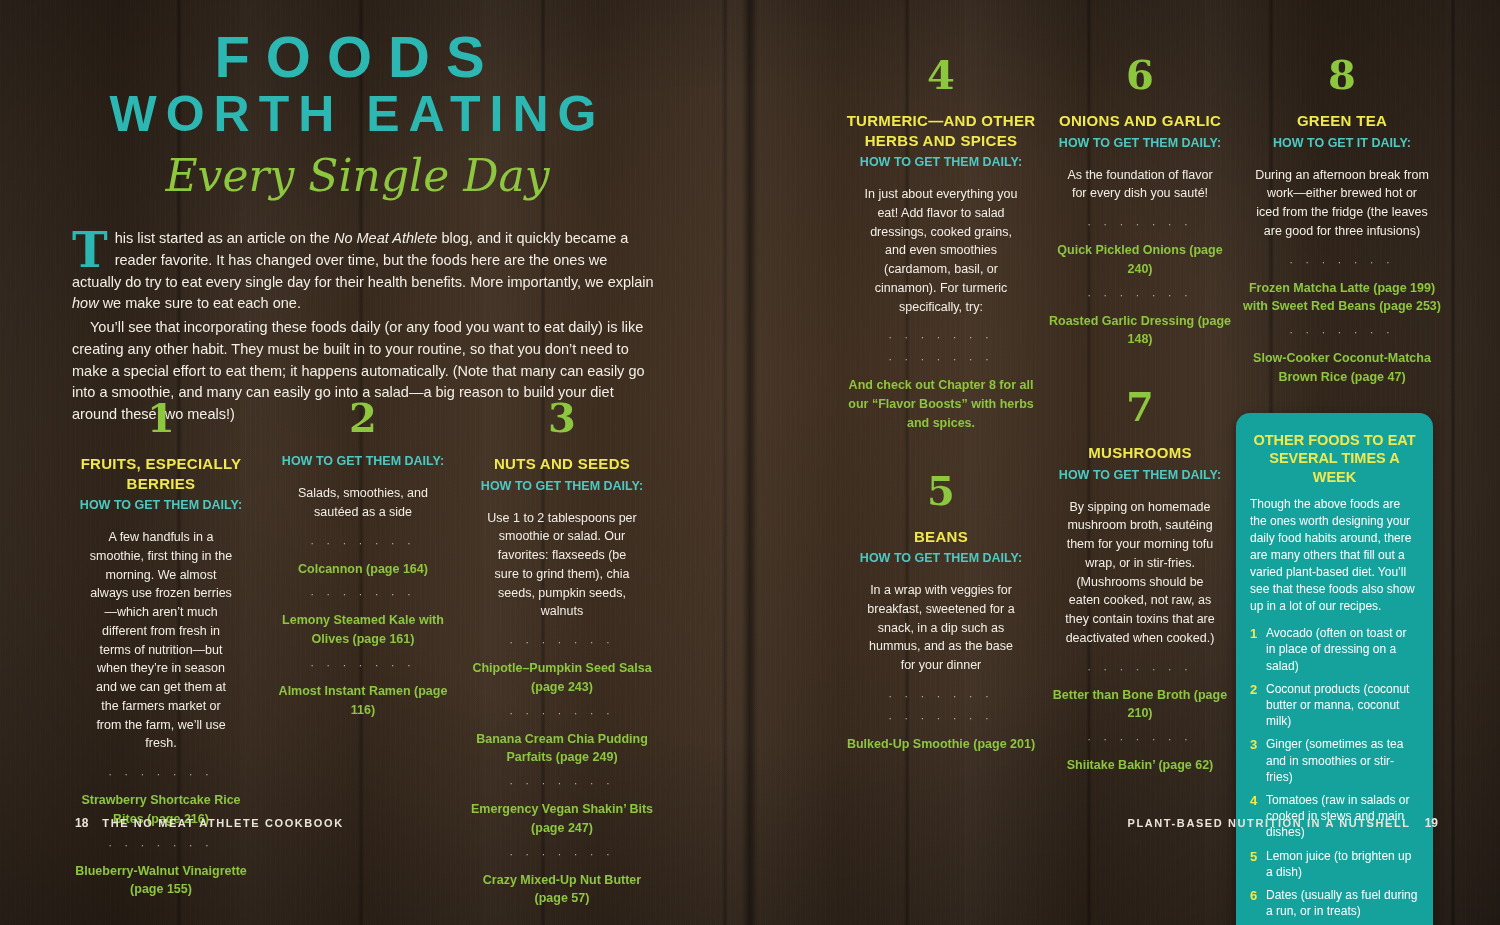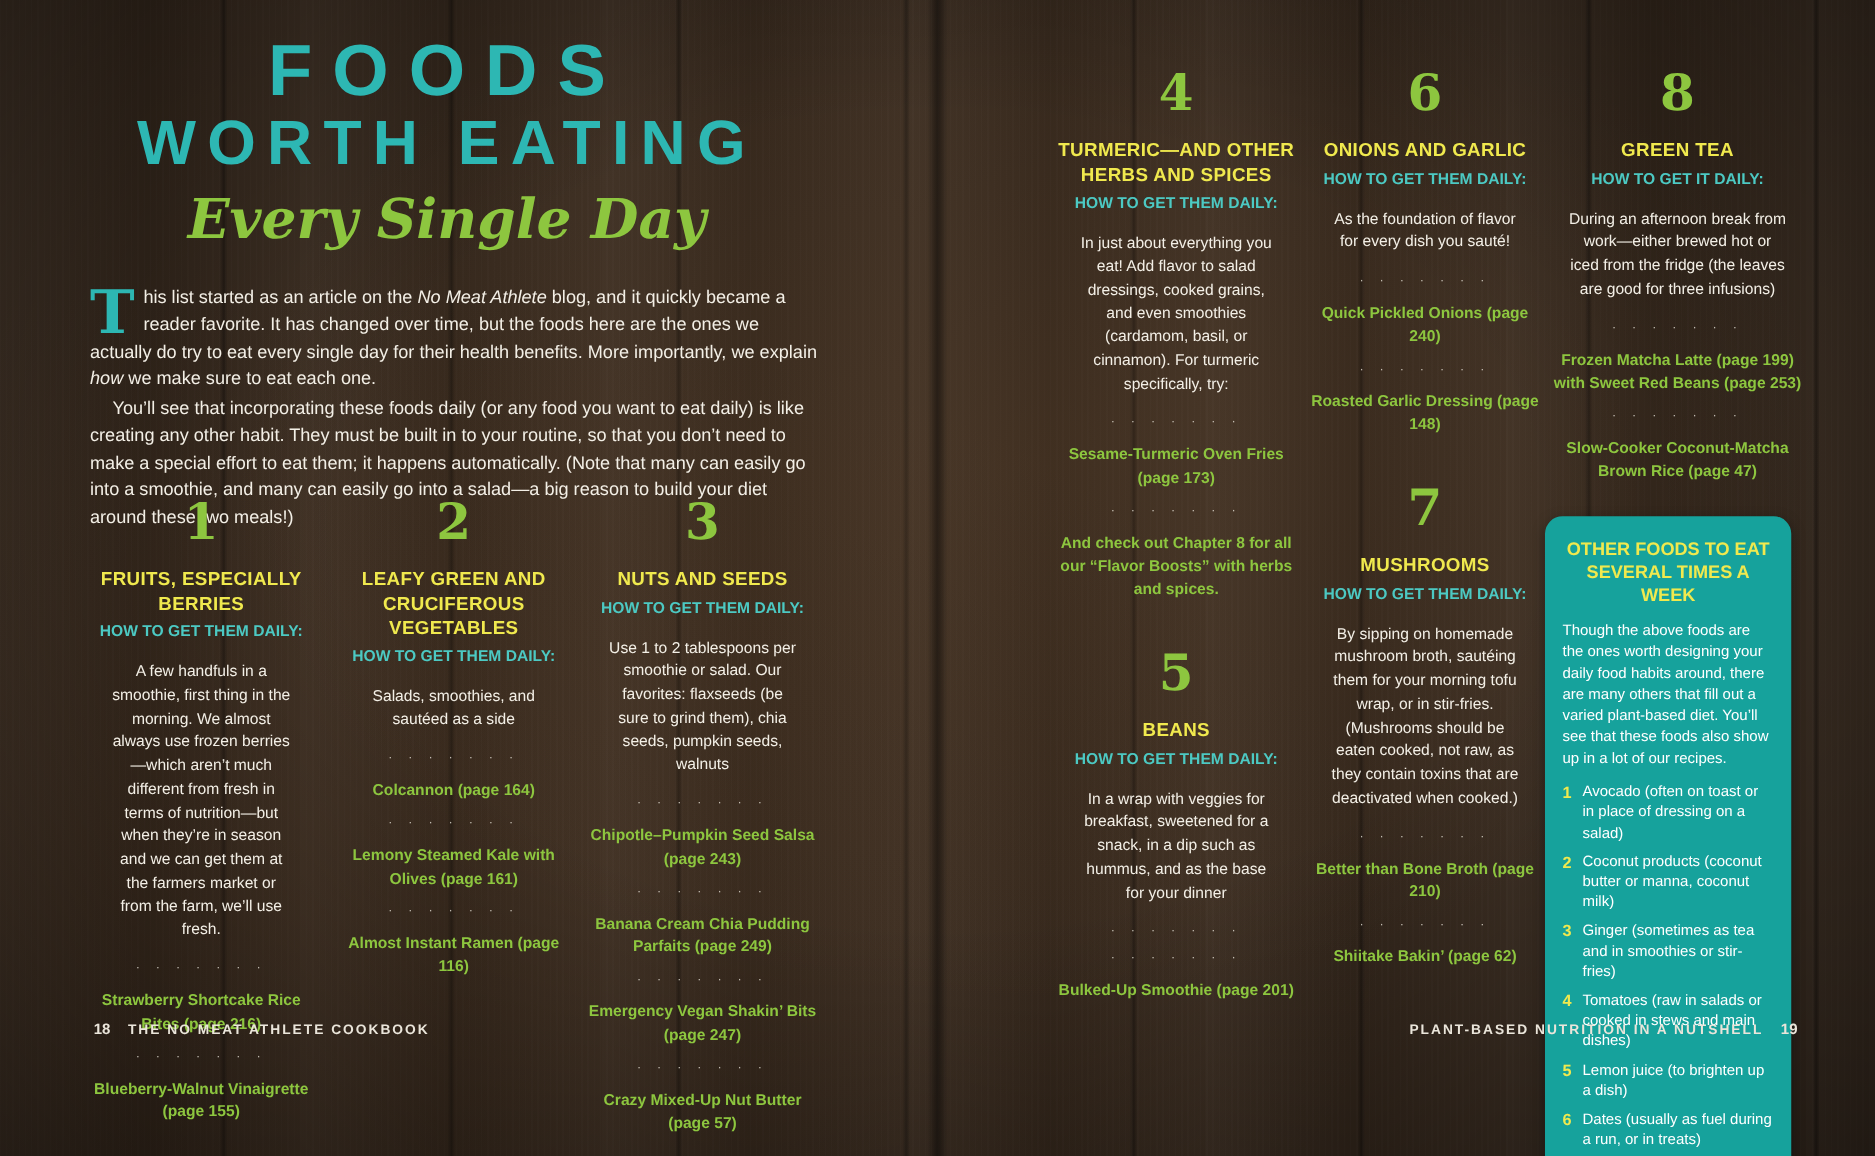--- a/index.html
+++ b/index.html
@@ -20,21 +20,21 @@
     background:linear-gradient(90deg, rgba(0,0,0,0) 0%, rgba(0,0,0,0.45) 50%, rgba(0,0,0,0) 100%);
   }
   :root {
     --teal:#2db7b3; --teal2:#4cc9c3; --green:#8dc63f; --yellow:#f0e94e;
     --cream:#f3efe6; --boxteal:#16a29c;
   }
 
   .title-block { position:absolute; left:55px; top:28px; width:605px; text-align:center; }
   .t1 { color:var(--teal); font-weight:bold; font-size:58px; letter-spacing:16px; line-height:1.0; white-space:nowrap; }
   .t2 { color:var(--teal); font-weight:bold; font-size:50px; letter-spacing:9px; line-height:1.15; white-space:nowrap; }
-  .t3 { color:var(--green); font-family:"DejaVu Serif", serif; font-style:italic; font-weight:bold;
+  .t3 { color:var(--green); font-family:"DejaVu Serif", serif; font-style:italic; font-weight:normal;
         font-size:44px; line-height:1.2; margin-top:6px; white-space:nowrap; }
 
   .intro { position:absolute; left:72px; top:228px; width:588px; color:var(--cream);
            font-size:14.5px; line-height:1.5; text-align:left; }
   .intro p { margin:0; }
   .intro p + p { margin-top:2px; text-indent:18px; }
   .intro em { font-style:italic; }
   .dropcap { float:left; color:var(--teal); font-weight:bold; font-size:48px; line-height:0.82;
              margin:3px 7px 0 0; font-family:"DejaVu Serif", serif; }
 
@@ -96,21 +96,20 @@
     <div class="how">HOW TO GET THEM DAILY:</div>
     <p class="sbody">A few handfuls in a smoothie, first thing in the morning. We almost always use frozen berries—which aren’t much different from fresh in terms of nutrition—but when they’re in season and we can get them at the farmers market or from the farm, we’ll use fresh.</p>
     <div class="dots">· · · · · · ·</div>
     <p class="recipe">Strawberry Shortcake Rice Bites (page 216)</p>
     <div class="dots">· · · · · · ·</div>
     <p class="recipe">Blueberry-Walnut Vinaigrette (page 155)</p>
   </div>
 
   <div class="col" id="col2">
     <div class="sec-num">2</div>
-    <h3 class="sec-title">LEAFY GREEN AND CRUCIFEROUS VEGETABLES</h3>
     <div class="how">HOW TO GET THEM DAILY:</div>
     <p class="sbody">Salads, smoothies, and sautéed as a side</p>
     <div class="dots">· · · · · · ·</div>
     <p class="recipe">Colcannon (page 164)</p>
     <div class="dots">· · · · · · ·</div>
     <p class="recipe">Lemony Steamed Kale with Olives (page 161)</p>
     <div class="dots">· · · · · · ·</div>
     <p class="recipe">Almost Instant Ramen (page 116)</p>
   </div>
 
@@ -129,21 +128,20 @@
     <p class="recipe">Crazy Mixed-Up Nut Butter (page 57)</p>
   </div>
 
   <div class="col" id="col4">
     <div>
       <div class="sec-num">4</div>
       <h3 class="sec-title">TURMERIC—AND OTHER HERBS AND SPICES</h3>
       <div class="how">HOW TO GET THEM DAILY:</div>
       <p class="sbody">In just about everything you eat! Add flavor to salad dressings, cooked grains, and even smoothies (cardamom, basil, or cinnamon). For turmeric specifically, try:</p>
       <div class="dots">· · · · · · ·</div>
-      <p class="recipe">Sesame-Turmeric Oven Fries (page 173)</p>
       <div class="dots">· · · · · · ·</div>
       <p class="recipe">And check out Chapter 8 for all our “Flavor Boosts” with herbs and spices.</p>
     </div>
     <div class="stacked">
       <div class="sec-num">5</div>
       <h3 class="sec-title">BEANS</h3>
       <div class="how">HOW TO GET THEM DAILY:</div>
       <p class="sbody">In a wrap with veggies for breakfast, sweetened for a snack, in a dip such as hummus, and as the base for your dinner</p>
       <div class="dots">· · · · · · ·</div>
       <div class="dots">· · · · · · ·</div>

